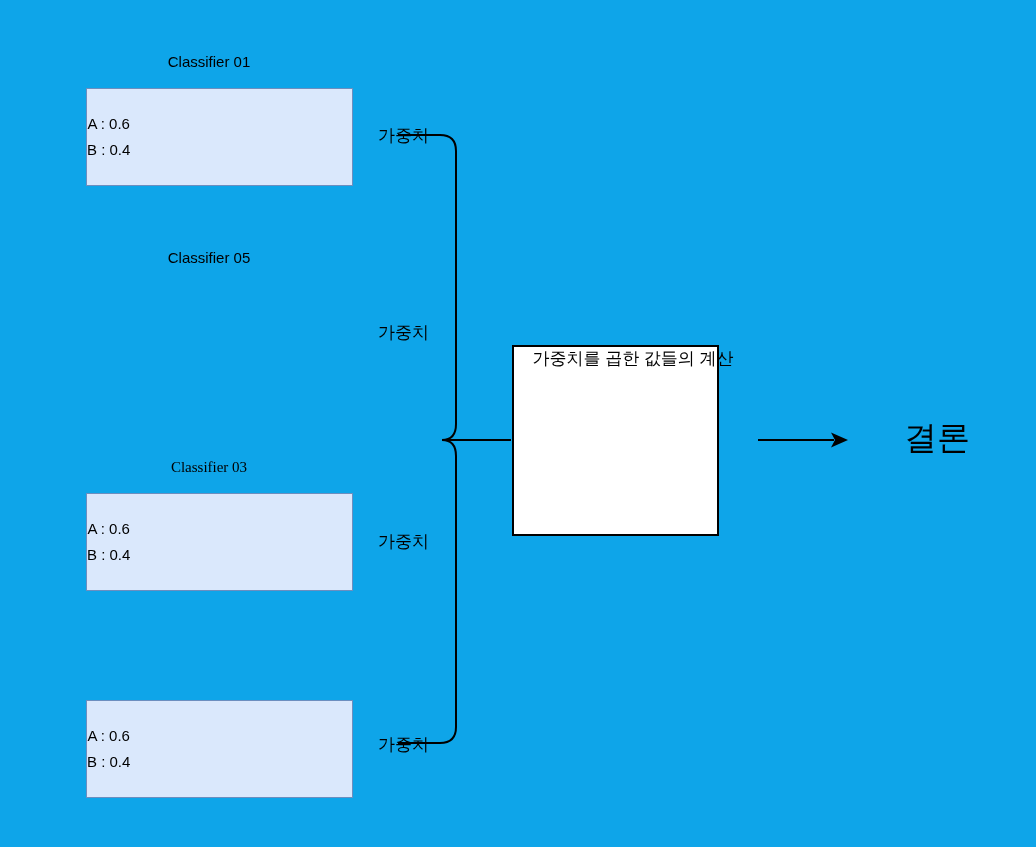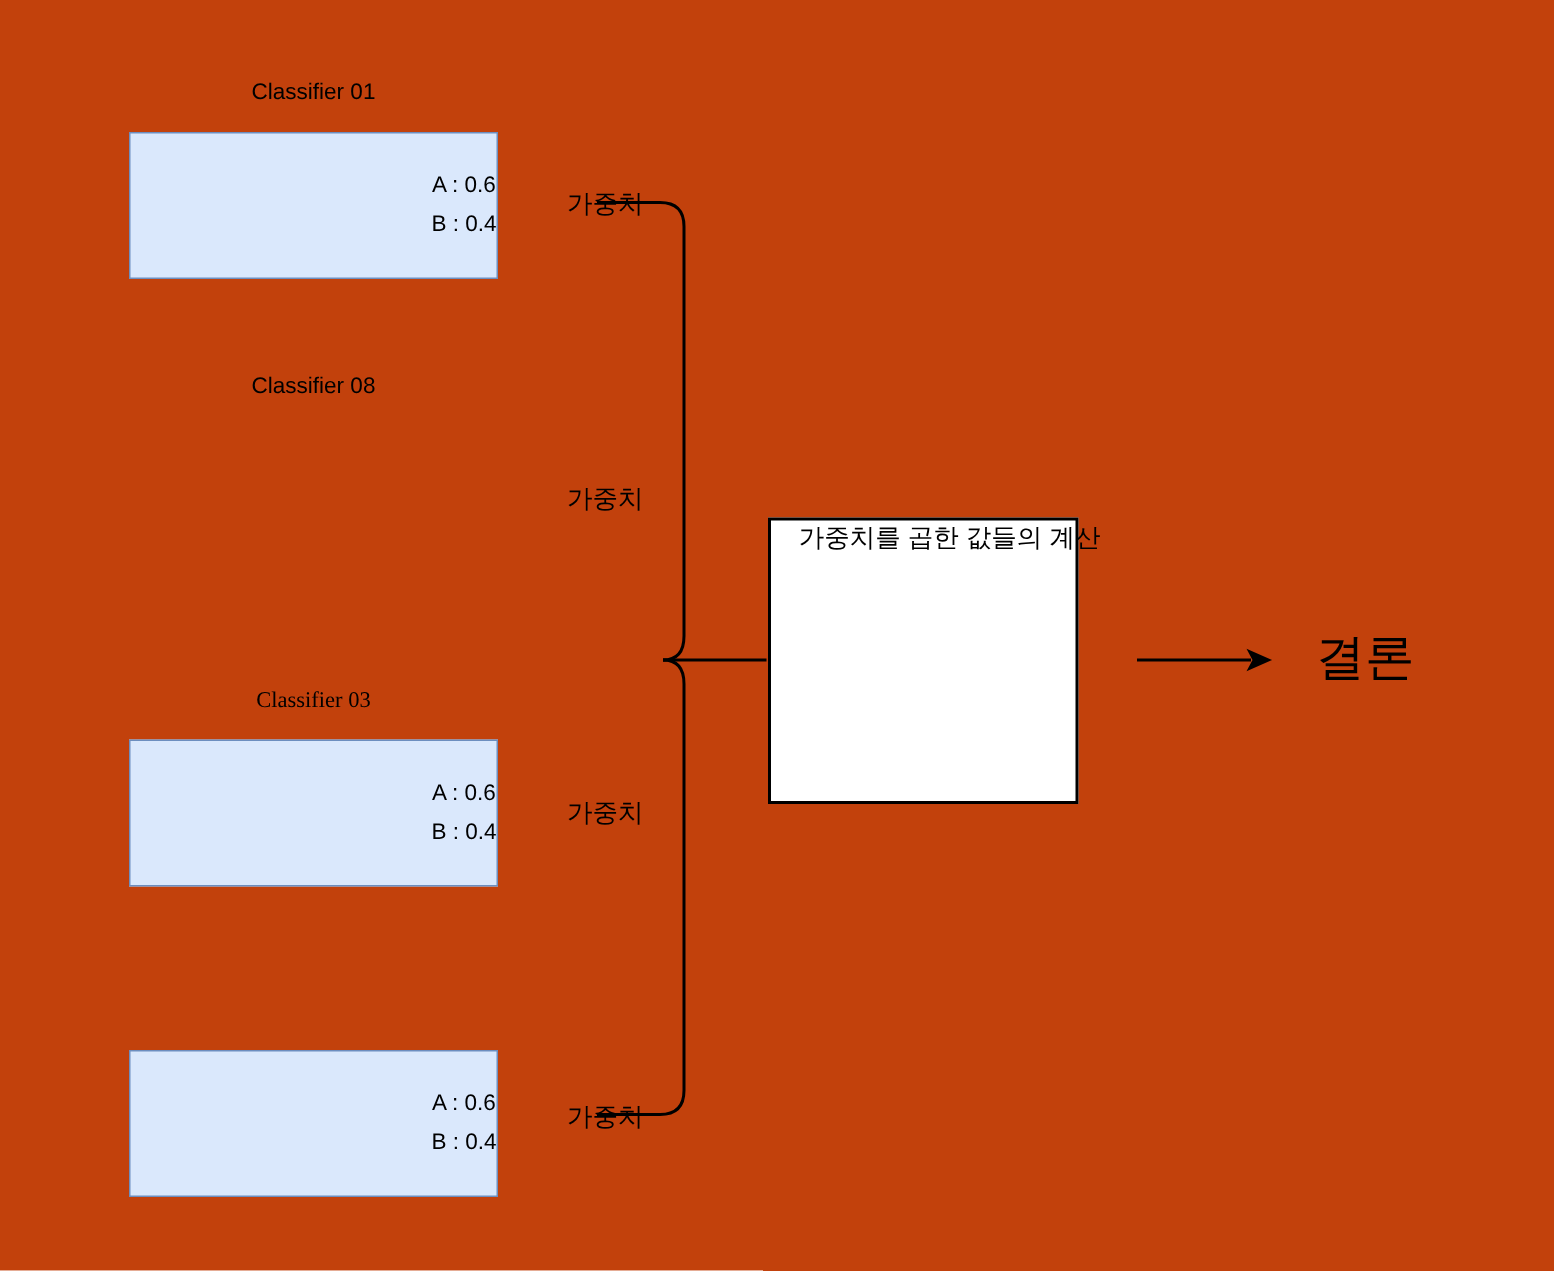--- a/index.html
+++ b/index.html
@@ -5,41 +5,41 @@
   html, body {
     margin: 0;
     padding: 0;
     background: #ffffff;
     font-family: "Liberation Sans", "DejaVu Sans", sans-serif;
   }
   .canvas {
     position: relative;
     width: 1036px;
     height: 847px;
-    background: #c2410c;
+    background: #0ea5e9;
     overflow: hidden;
   }
   .abs { position: absolute; }
 
   .classifier-title {
     width: 246px;
     text-align: center;
     font-size: 15px;
     color: #000000;
     line-height: 20px;
   }
   .classifier-box {
-    width: 246px;
+    width: 267px;
     height: 98px;
     background: #dae8fc;
     border: 1.5px solid #6c8ebf;
     box-sizing: border-box;
     display: flex;
     align-items: center;
-    justify-content: flex-end;
+    justify-content: flex-start;
   }
   .classifier-values {
     font-size: 15px;
     line-height: 26px;
     color: #000000;
     text-align: center;
     white-space: pre-line;
   }
   .weight-label {
     font-size: 17px;
@@ -64,21 +64,21 @@
   .process-label {
     font-size: 17px;
     color: #000000;
     text-align: center;
     white-space: nowrap;
   }
   .result-label {
     left: 877px;
     top: 417px;
     width: 120px;
-    text-align: left;
+    text-align: center;
     font-size: 33px;
     color: #000000;
     line-height: 42px;
     white-space: nowrap;
   }
   svg.wires {
     position: absolute;
     left: 0; top: 0;
     width: 1036px;
     height: 847px;
@@ -100,21 +100,21 @@
     <polygon fill="#000000" points="848,440 831,432.5 835,440 831,447.5"></polygon>
   </svg>
 
   <div class="abs classifier-title" style="left:86px; top:52px;">Classifier 01</div>
   <div class="abs classifier-box" style="left:86px; top:88px;">
     <div class="classifier-values">A : 0.6
 B : 0.4</div>
   </div>
   <div class="abs weight-label" style="left:333px; top:123px;">가중치</div>
 
-  <div class="abs classifier-title" style="left:86px; top:248px;">Classifier 08</div>
+  <div class="abs classifier-title" style="left:86px; top:248px;">Classifier 05</div>
   <div class="abs weight-label" style="left:333px; top:320px;">가중치</div>
 
   <div class="abs classifier-title" style="left:86px; top:457px;font-family:Liberation Serif, serif;">Classifier 03</div>
   <div class="abs classifier-box" style="left:86px; top:493px;">
     <div class="classifier-values">A : 0.6
 B : 0.4</div>
   </div>
   <div class="abs weight-label" style="left:333px; top:529px;">가중치</div>
 
   <div class="abs classifier-box" style="left:86px; top:700px;">

